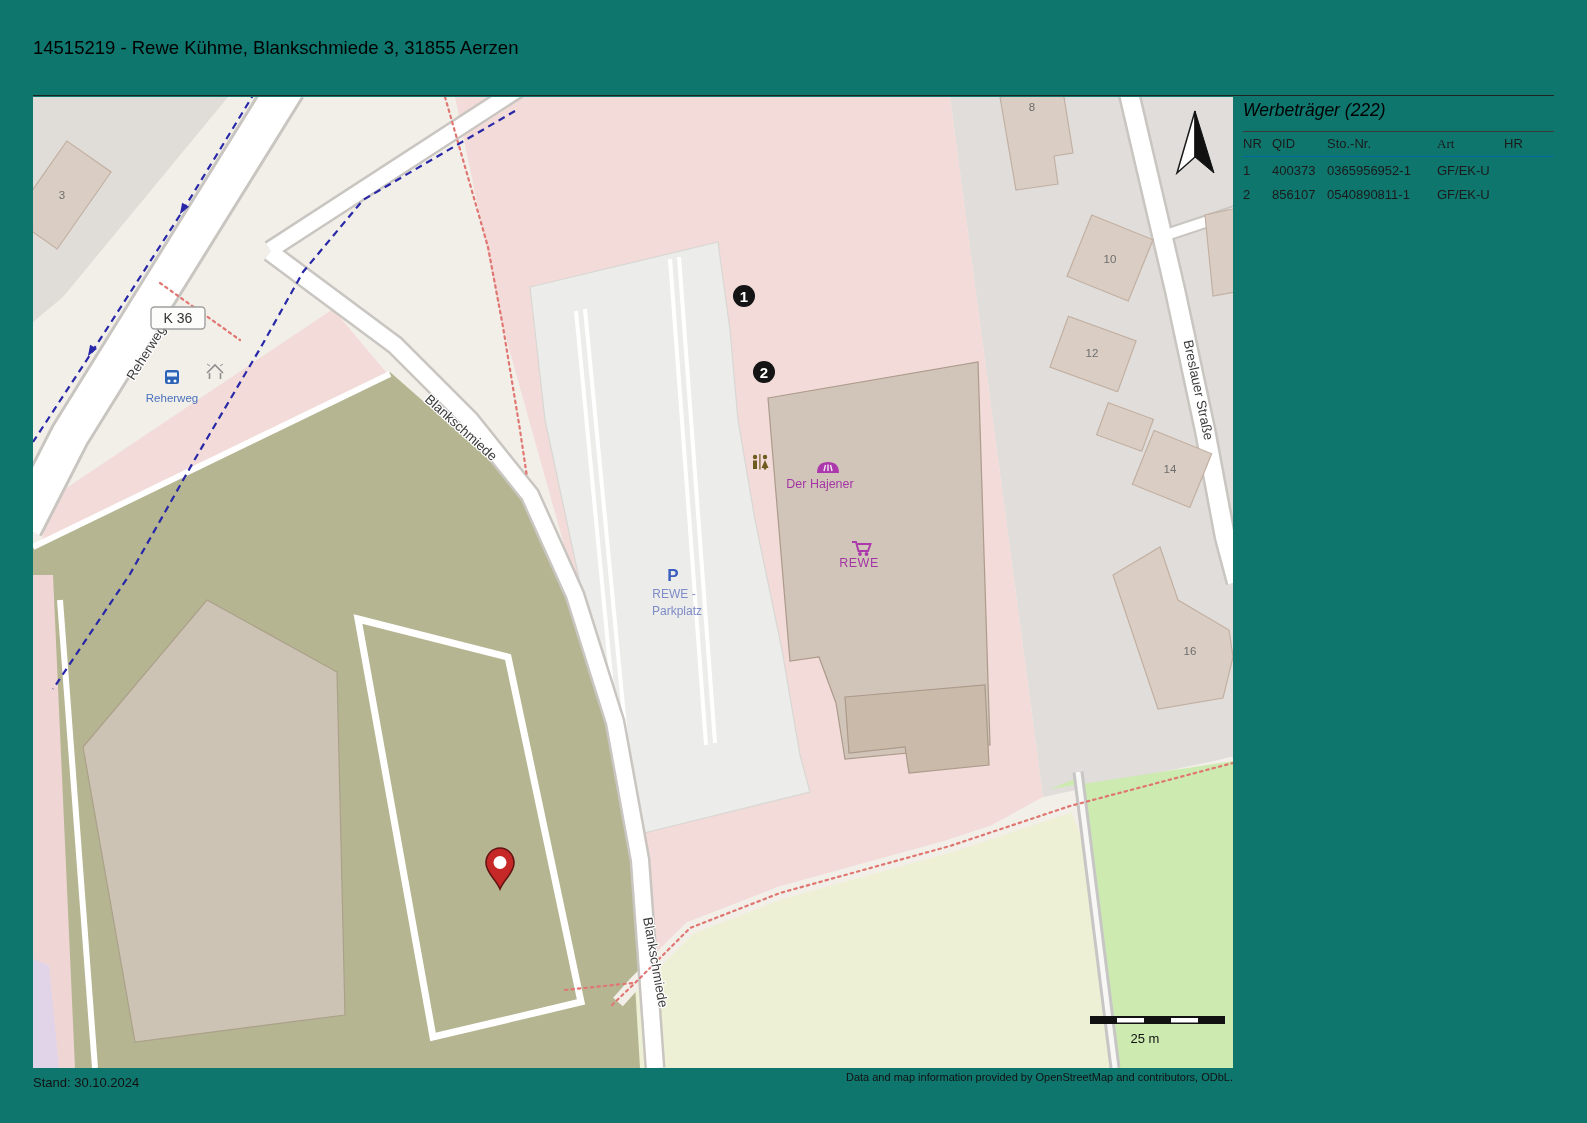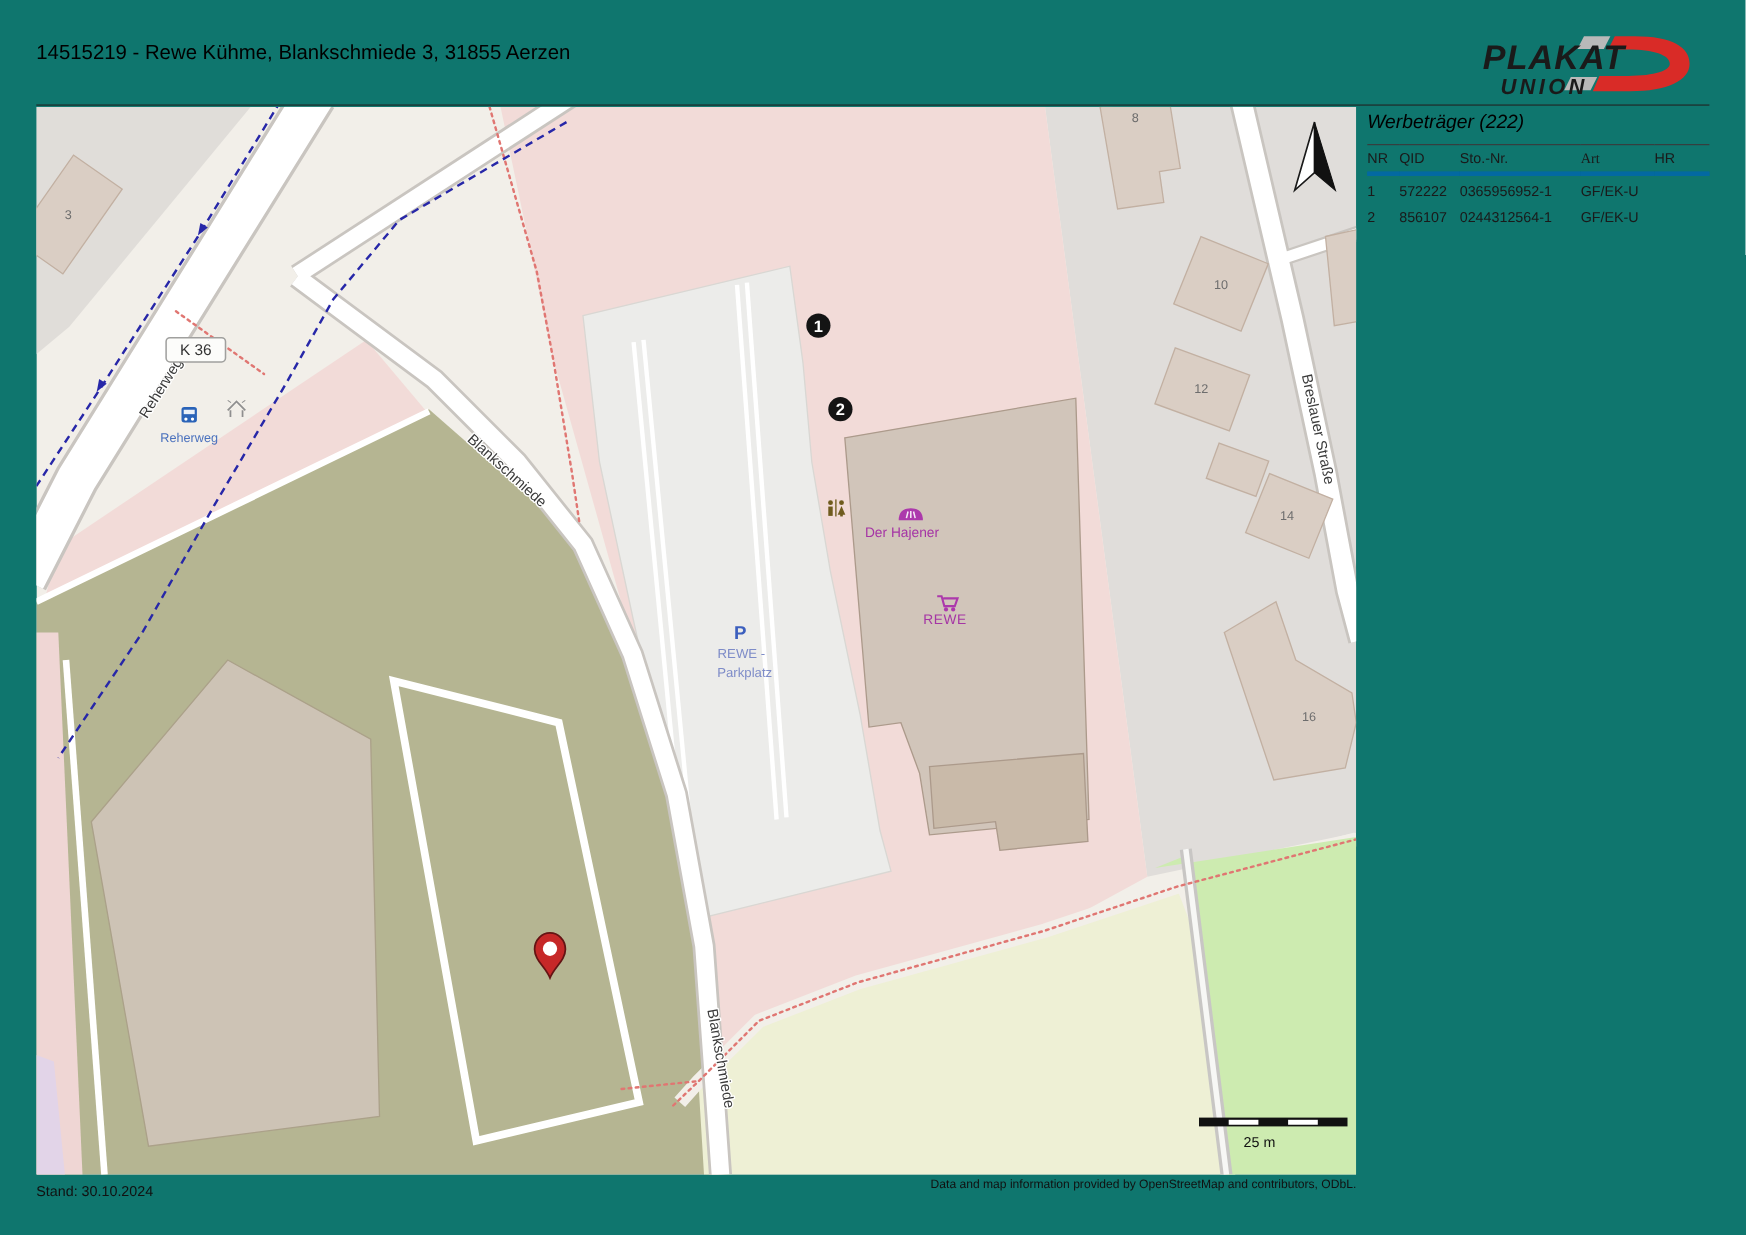--- a/index.html
+++ b/index.html
@@ -5,21 +5,21 @@
   html,body{margin:0;padding:0;background:#ffffff;}
   .page{position:relative;width:1587px;height:1123px;background:#0f766e;overflow:hidden;
         font-family:"Liberation Sans","DejaVu Sans",sans-serif;color:#000;}
   .hdr{position:absolute;left:33px;top:36px;font-size:18.5px;line-height:23px;color:#000;white-space:nowrap;}
   .sep{position:absolute;left:33px;top:95px;width:1521px;height:1px;background:#222;}
   .logo{position:absolute;left:1340px;top:26px;width:200px;height:64px;}
   .map{position:absolute;left:33px;top:97px;width:1200px;height:971px;overflow:hidden;}
   .panel{position:absolute;left:1243px;top:100px;width:311px;}
   .panel-title{font-size:17.5px;color:#000;margin:0 0 10px 0;font-style:italic;}
   .tbl{width:100%;border-collapse:collapse;font-size:13px;color:#1a1a1a;}
-  .tbl thead td{border-top:1px solid #3a3a3a;border-bottom:4px solid #0369a1;padding:4px 0;margin-top:40px;}
+  .tbl thead td{border-top:1px solid #3a3a3a;border-bottom:1px solid #0369a1;padding:4px 0;margin-top:40px;}
   .tbl td{padding:6px 0 3px 0;vertical-align:top;}
   .c-nr{width:29px;} .c-qid{width:55px;} .c-sto{width:110px;} .c-art{width:67px;font-family:Liberation Serif, serif;} .c-hr{width:50px;}
   .foot-l{position:absolute;left:33px;top:1075px;font-size:13px;color:#111;}
   .foot-r{position:absolute;left:780px;top:1071px;width:453px;text-align:right;font-size:11px;color:#111;}
   
   .lbl-street{font-family:"Liberation Sans","DejaVu Sans",sans-serif;font-size:13.5px;fill:#3b3b3b;
               paint-order:stroke;stroke:#ffffff;stroke-width:2.5px;stroke-linejoin:round;}
   .lbl-house{font-family:"Liberation Sans","DejaVu Sans",sans-serif;font-size:11.5px;fill:#6d6d6d;}
   .lbl-poi{font-family:"Liberation Sans","DejaVu Sans",sans-serif;font-size:12.5px;fill:#a535a5;}
   .lbl-blue{font-family:"Liberation Sans","DejaVu Sans",sans-serif;font-size:11.5px;fill:#4a71bd;}
@@ -29,29 +29,20 @@
 </style>
 </head>
 <body>
 
 <div class="page">
 
   <div class="hdr">
     <div>14515219 - Rewe Kühme, Blankschmiede 3, 31855 Aerzen</div>
   </div>
 
-  <div class="logo">
-    <svg width="200" height="64" viewBox="0 0 200 62">
-      <path d="M128,6 L146,6 C180,6 196,16 196,31 C196,46 176,56 142,56 L108,56 L114,42 L140,42 C165,42 178,37 178,31 C178,23 163,18 140,18 L122,18 Z" fill="#d92b27"></path>
-      <polygon points="100,6 124,6 118,17.5 94,17.5" fill="#b9b9b9"></polygon>
-      <polygon points="88,43 112,43 106,55 82,55" fill="#b9b9b9"></polygon>
-      <text class="logo-word" x="8" y="36" font-size="31" letter-spacing="1">PLAKAT</text>
-      <text class="logo-word" x="24" y="58" font-size="20" letter-spacing="3">UNION</text>
-    </svg>
-  </div>
 
   <div class="sep"></div>
 
   <div class="map">
   <svg width="1200" height="971" viewBox="0 0 1200 971">
 
     <rect x="0" y="0" width="1200" height="971" fill="#f2efe9"></rect>
     <polygon points="0,0 195,0 30,200 0,225" fill="#e0ddd9"></polygon>
     <polygon points="917,0 1200,0 1200,660 1010,700" fill="#e0ddda"></polygon>
     <polygon points="422,0 917,0 1010,700 900,760 660,840 607,900 585,760 540,480 470,230" fill="#f2dbd8"></polygon>
@@ -220,29 +211,29 @@
           <td class="c-nr">NR</td>
           <td class="c-qid">QID</td>
           <td class="c-sto">Sto.-Nr.</td>
           <td class="c-art">Art</td>
           <td class="c-hr">HR</td>
         </tr>
       </thead>
       <tbody>
         <tr>
           <td>1</td>
-          <td>572222</td>
+          <td>400373</td>
           <td>0365956952-1</td>
           <td>GF/EK-U</td>
           <td></td>
         </tr>
         <tr>
           <td>2</td>
           <td>856107</td>
-          <td>0244312564-1</td>
+          <td>0540890811-1</td>
           <td>GF/EK-U</td>
           <td></td>
         </tr>
       </tbody>
     </table>
   </div>
 
   <div class="foot-l">Stand: 30.10.2024</div>
   <div class="foot-r">Data and map information provided by OpenStreetMap and contributors, ODbL.</div>
 

